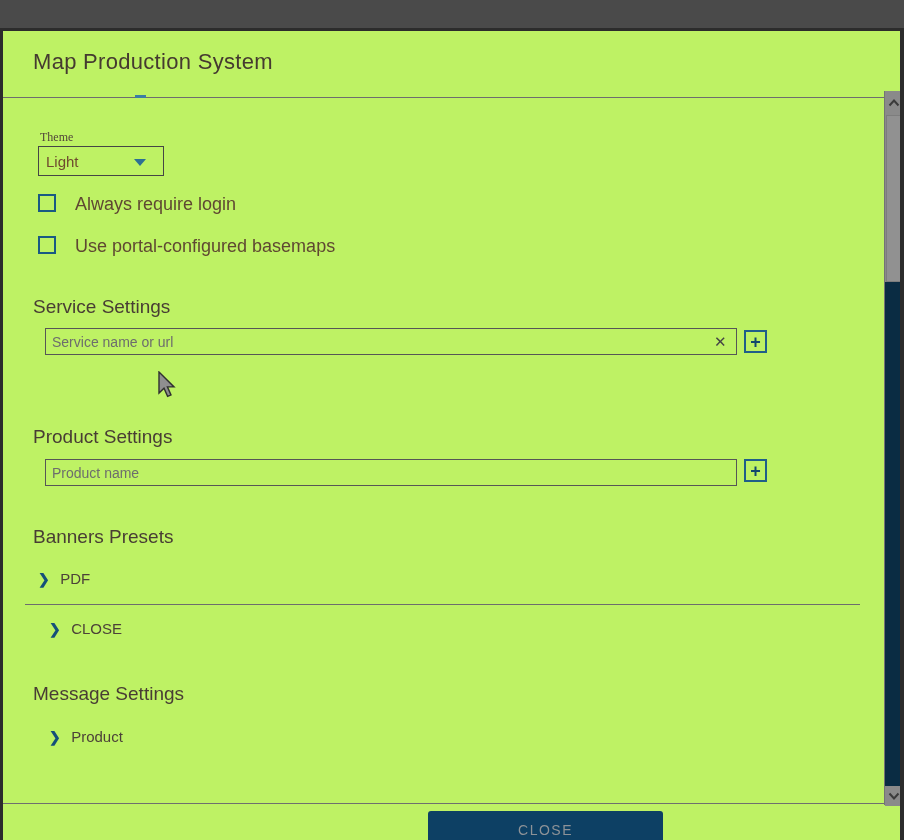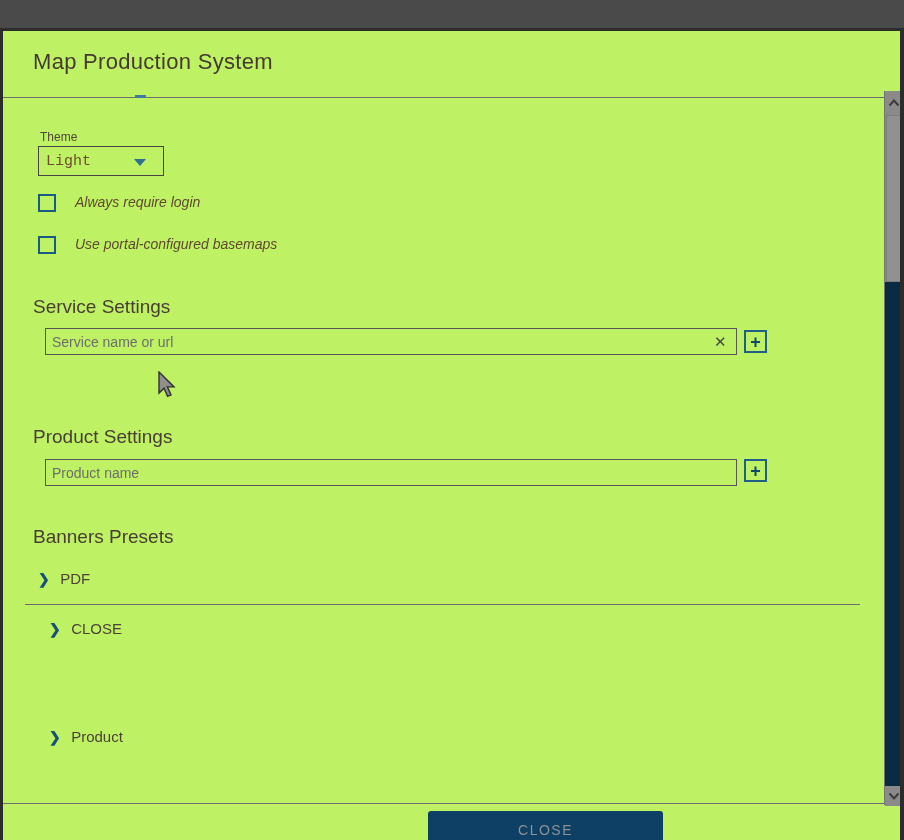--- a/index.html
+++ b/index.html
@@ -9,36 +9,36 @@
     background:#bef264; overflow:hidden;margin-top:28px;
   }
   .abs { position:absolute; }
   
   .edge { background:#2c2c2c; z-index:50; }
   
   .title { left:33px; top:21px; font-size:22px; color:#453a30; letter-spacing:.3px; }
   .hdr-line { left:0; top:69px; width:904px; height:1px; background:#6e6e6e; }
   .blue-sliver { left:135px; top:67px; width:11px; height:3px; background:#3b7da4; }
   
-  .theme-label { left:40px; top:102px; font-size:12px; color:#51443a; }
+  .theme-label { left:40px; top:102px; font-size:12px; color:#51443a;font-family:Liberation Serif, serif; }
   .theme-select {
     left:38px; top:118px; width:126px; height:30px;
-    border:1px solid #454545; cursor:pointer;font-family:Liberation Mono, monospace;
+    border:1px solid #454545; cursor:pointer;
   }
   .theme-value { left:7px; top:6px; font-size:15px; color:#6f4b2e; }
   .caret {
     left:95px; top:12px; width:0; height:0;
     border-left:6px solid transparent; border-right:6px solid transparent;
     border-top:7px solid #2e7093;
   }
   
   .checkbox {
     width:18px; height:18px; border:2px solid #1a5a83; cursor:pointer;
   }
-  .cb-label { font-size:14px; color:#5f4832;font-style:italic; }
+  .cb-label { font-size:18px; color:#5f4832; }
   
   .section-h { font-size:19px; color:#483d34; }
   
   .txt-input {
     position:absolute; left:45px; width:692px; height:27px;
     background:transparent; border:1px solid #565656;
     padding:0 28px 0 6px; font-size:14px; color:#5a5a5a;
     font-family:"Liberation Sans", sans-serif; outline:none;
   }
   .txt-input::placeholder { color:#6d6d6d; opacity:1; }
@@ -115,20 +115,21 @@
     <span class="row-label" style="margin-left:6px;">PDF</span>
   </div>
 
   <div class="abs divider" style="left:25px; top:576px; width:835px;"></div>
 
   <div class="abs" style="left:49px; top:592px;">
     <span class="chev">❯</span>
     <span class="row-label" style="margin-left:6px;">CLOSE</span>
   </div>
 
+  <div class="abs section-h" style="left:33px; top:655px;">Message Settings</div>
 
   <div class="abs" style="left:49px; top:700px;">
     <span class="chev">❯</span>
     <span class="row-label" style="margin-left:6px;">Product</span>
   </div>
 
   <div class="abs ftr-line"></div>
   <button class="btn" style="left:428px;">CLOSE</button>
 
   <div class="abs sbar">

